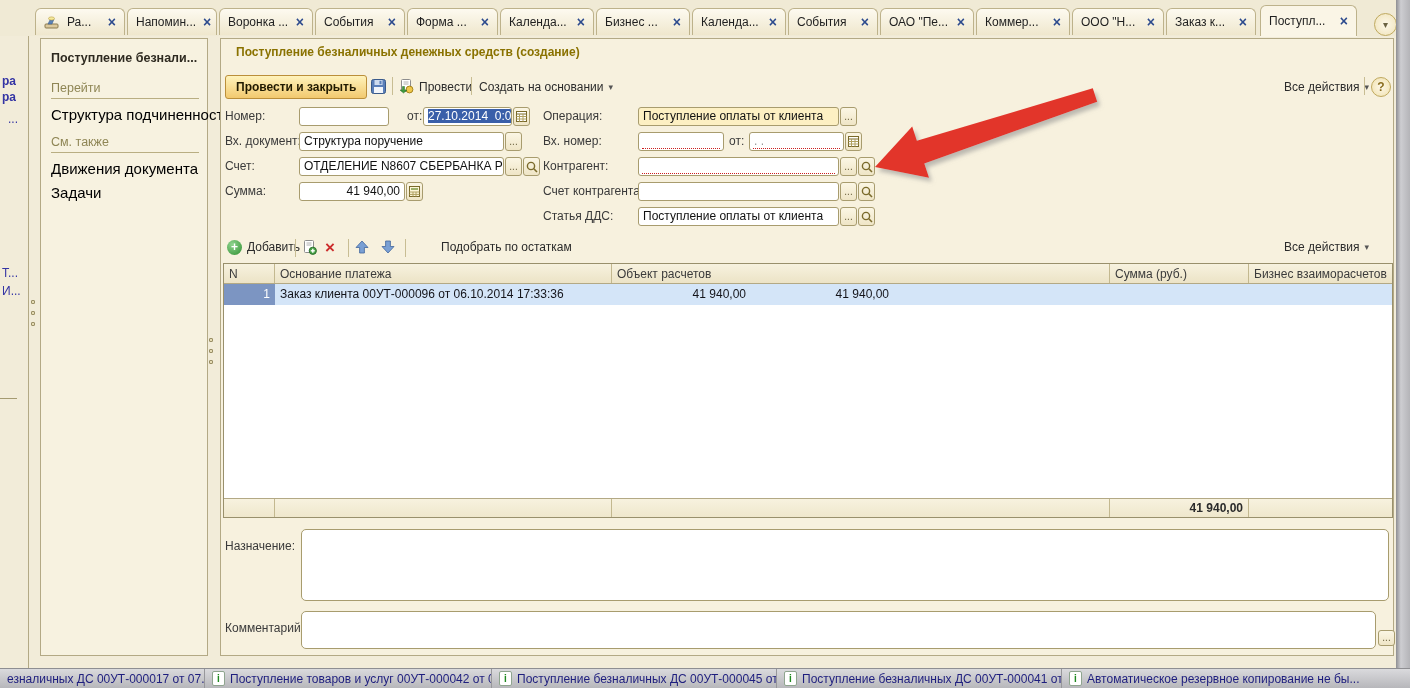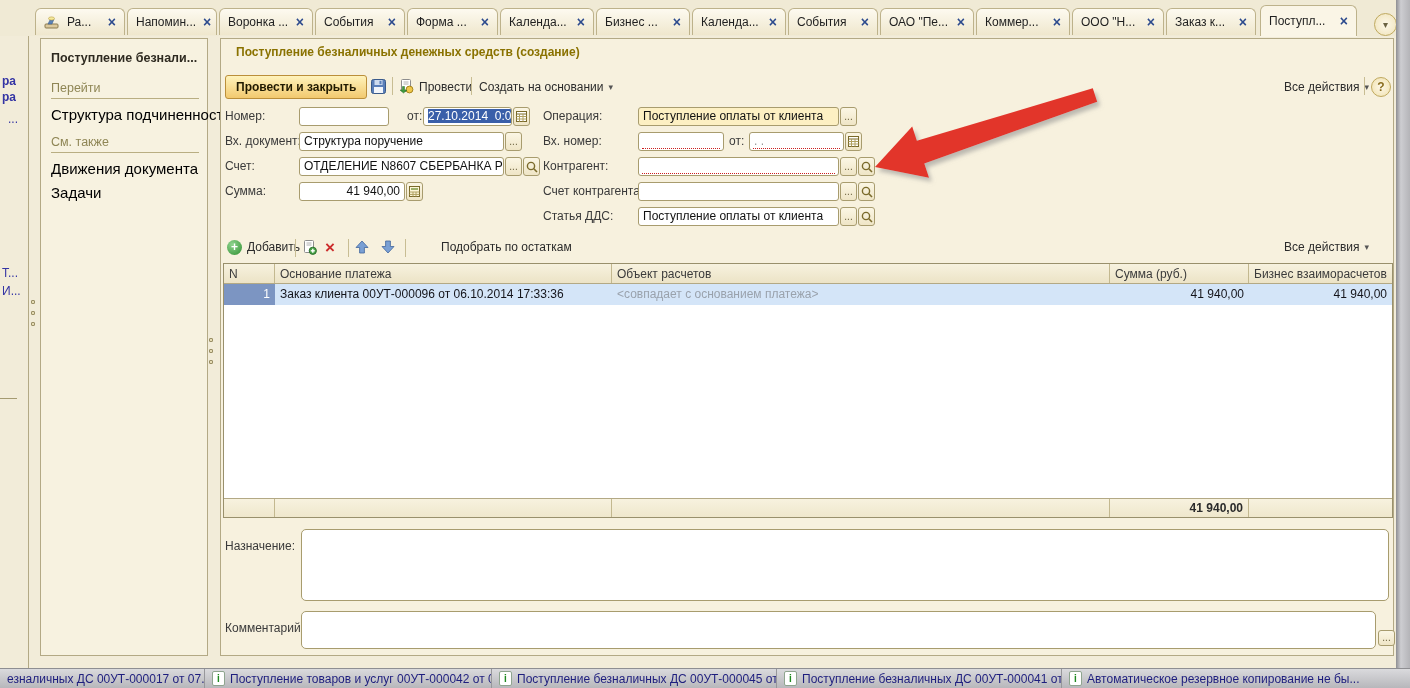--- a/index.html
+++ b/index.html
@@ -382,21 +382,20 @@
       <div class="tbl-head">
         <div class="th" style="width:51px;">N</div>
         <div class="th" style="width:337px;">Основание платежа</div>
         <div class="th" style="width:498px;">Объект расчетов</div>
         <div class="th" style="width:139px;">Сумма (руб.)</div>
         <div class="th" style="width:143px;border-right:none;">Бизнес взаиморасчетов</div>
       </div>
       <div class="tbl-row">
         <div class="td td-n" style="width:51px;">1</div>
         <div class="td" style="width:337px;">Заказ клиента 00УТ-000096 от 06.10.2014 17:33:36</div>
-        <div class="td td-obj" style="width:498px;">&lt;совпадает с основанием платежа&gt;</div>
         <div class="td td-num" style="width:139px;">41 940,00</div>
         <div class="td td-num" style="width:143px;">41 940,00</div>
       </div>
       <div class="tbl-footer">
         <div class="tf" style="width:51px;"></div>
         <div class="tf" style="width:337px;"></div>
         <div class="tf" style="width:498px;"></div>
         <div class="tf tf-sum" style="width:139px;">41 940,00</div>
         <div class="tf" style="width:143px;border-right:none;"></div>
       </div>

